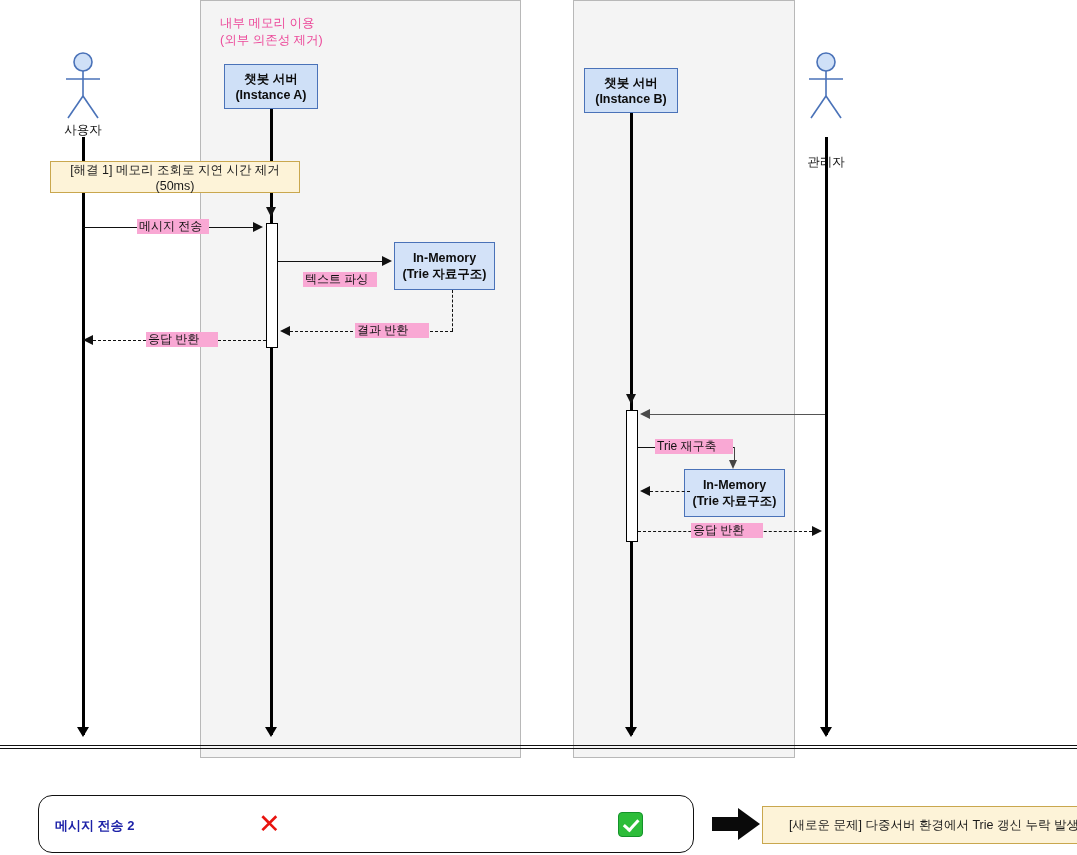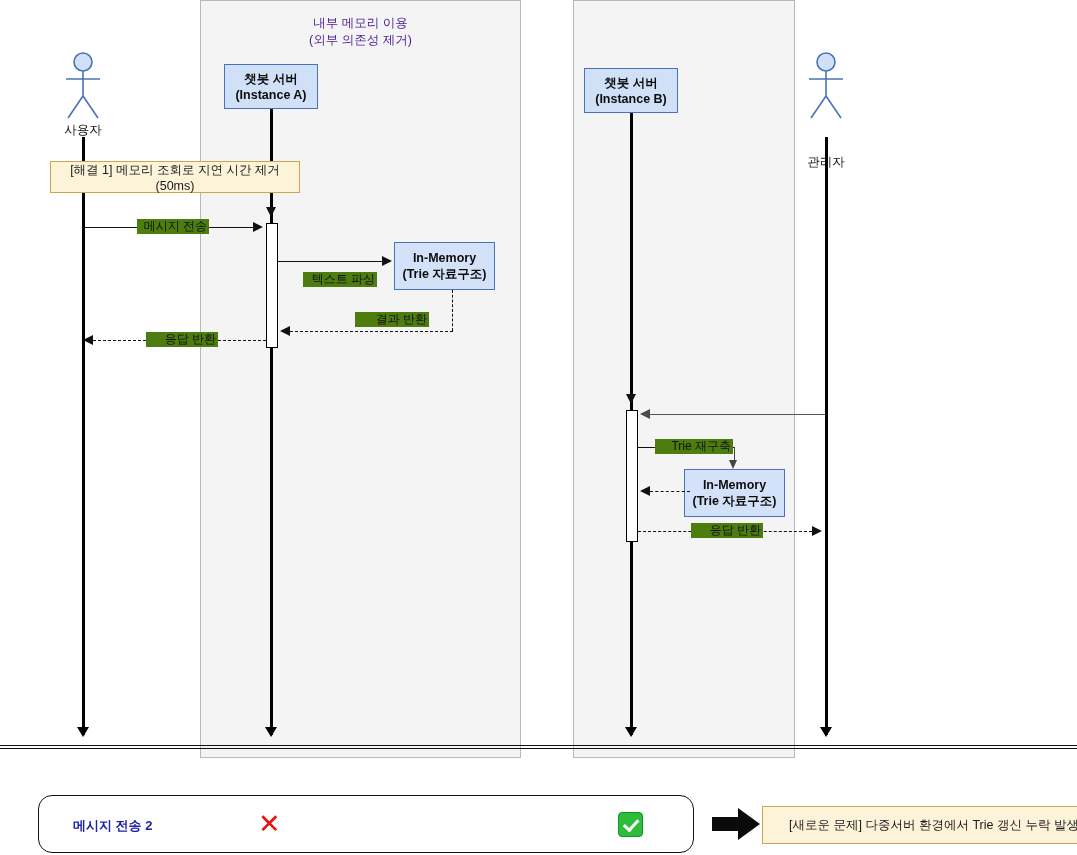--- a/index.html
+++ b/index.html
@@ -16,23 +16,23 @@
   .abs { position: absolute; }
 
   
   .frame {
     background: #f4f4f4;
     border: 1px solid #b8b8b8;
     box-sizing: border-box;
   }
   .frame-title {
     position: absolute;
-    text-align: center;
-    font-size: 12.5px;
-    color: #4c1d95;
+    text-align: left;
+    font-size: 12.5px;
+    color: #ec4899;
     line-height: 17px;
     white-space: pre-line;
   }
 
   
   .participant {
     position: absolute;
     box-sizing: border-box;
     background: #cfe0f7;
     border: 1px solid #4a72b8;
@@ -121,24 +121,24 @@
   .arrow-d.thin {
     border-left: 4.5px solid transparent;
     border-right: 4.5px solid transparent;
     border-top: 9px solid #444;
   }
 
   .msg-label {
     position: absolute;
     font-size: 12px;
     color: #121212;
-    background: #4d7c0f;
+    background: #f9a8d4;
     padding: 0 2px;
     white-space: pre-line;
-    text-align: right;
+    text-align: left;
     line-height: 15px;
   }
 
   
   .note {
     position: absolute;
     box-sizing: border-box;
     background: #fdf3d8;
     border: 1px solid #c9a74e;
     display: flex;
@@ -296,21 +296,21 @@
     <span>(Trie 자료구조)</span>
   </div>
 
   <div class="msg-line" style="left:278px; top:261px; width:104px;"></div>
   <div class="arrow-r" style="left:382px; top:256px;"></div>
   <div class="msg-label" style="left:303px; top:253px; width:70px;margin-top:19px;">텍스트 파싱</div>
 
   <div class="msg-vline dashed" style="left:452px; top:290px; height:41px;"></div>
   <div class="msg-line dashed" style="left:290px; top:331px; width:163px;"></div>
   <div class="arrow-l" style="left:280px; top:326px;"></div>
-  <div class="msg-label" style="left:355px; top:312px; width:70px;">결과 반환</div>
+  <div class="msg-label" style="left:355px; top:323px; width:70px;">결과 반환</div>
 
   <div class="msg-line dashed" style="left:93px; top:340px; width:173px;"></div>
   <div class="arrow-l" style="left:83px; top:335px;"></div>
   <div class="msg-label" style="left:146px; top:332px; width:68px;">응답 반환</div>
 
   <div class="arrow-d" style="left:626px; top:394px;"></div>
 
   <div class="activation" style="left:625.5px; top:410px; height:132px;"></div>
 
   <div class="msg-line gray" style="left:650px; top:414px; width:175px;"></div>
@@ -329,21 +329,21 @@
   <div class="msg-line dashed" style="left:650px; top:491px; width:40px;"></div>
   <div class="arrow-l" style="left:640px; top:486px;"></div>
 
   <div class="msg-line dashed" style="left:638px; top:531px; width:174px;"></div>
   <div class="arrow-r" style="left:812px; top:526px;"></div>
   <div class="msg-label" style="left:691px; top:523px; width:68px;">응답 반환</div>
 
   <div class="divider-double" style="top:745px;"></div>
 
   <div class="summary-card" style="left:38px; top:795px; width:656px; height:58px;"></div>
-  <div class="summary-title" style="left:73px; top:817px;">메시지 전송 2</div>
+  <div class="summary-title" style="left:55px; top:817px;">메시지 전송 2</div>
   <div class="mark-x" style="left:258px; top:810px;">✕</div>
   <div class="mark-check" style="left:618px; top:812px;"></div>
 
   <div class="big-arrow" style="left:712px; top:808px; width:50px; height:32px;">
     <div class="shaft"></div>
     <div class="head"></div>
   </div>
 
   <div class="summary-note" style="left:762px; top:806px; width:344px; height:38px;">
     <span>[새로운 문제] 다중서버 환경에서 Trie 갱신 누락 발생</span>

